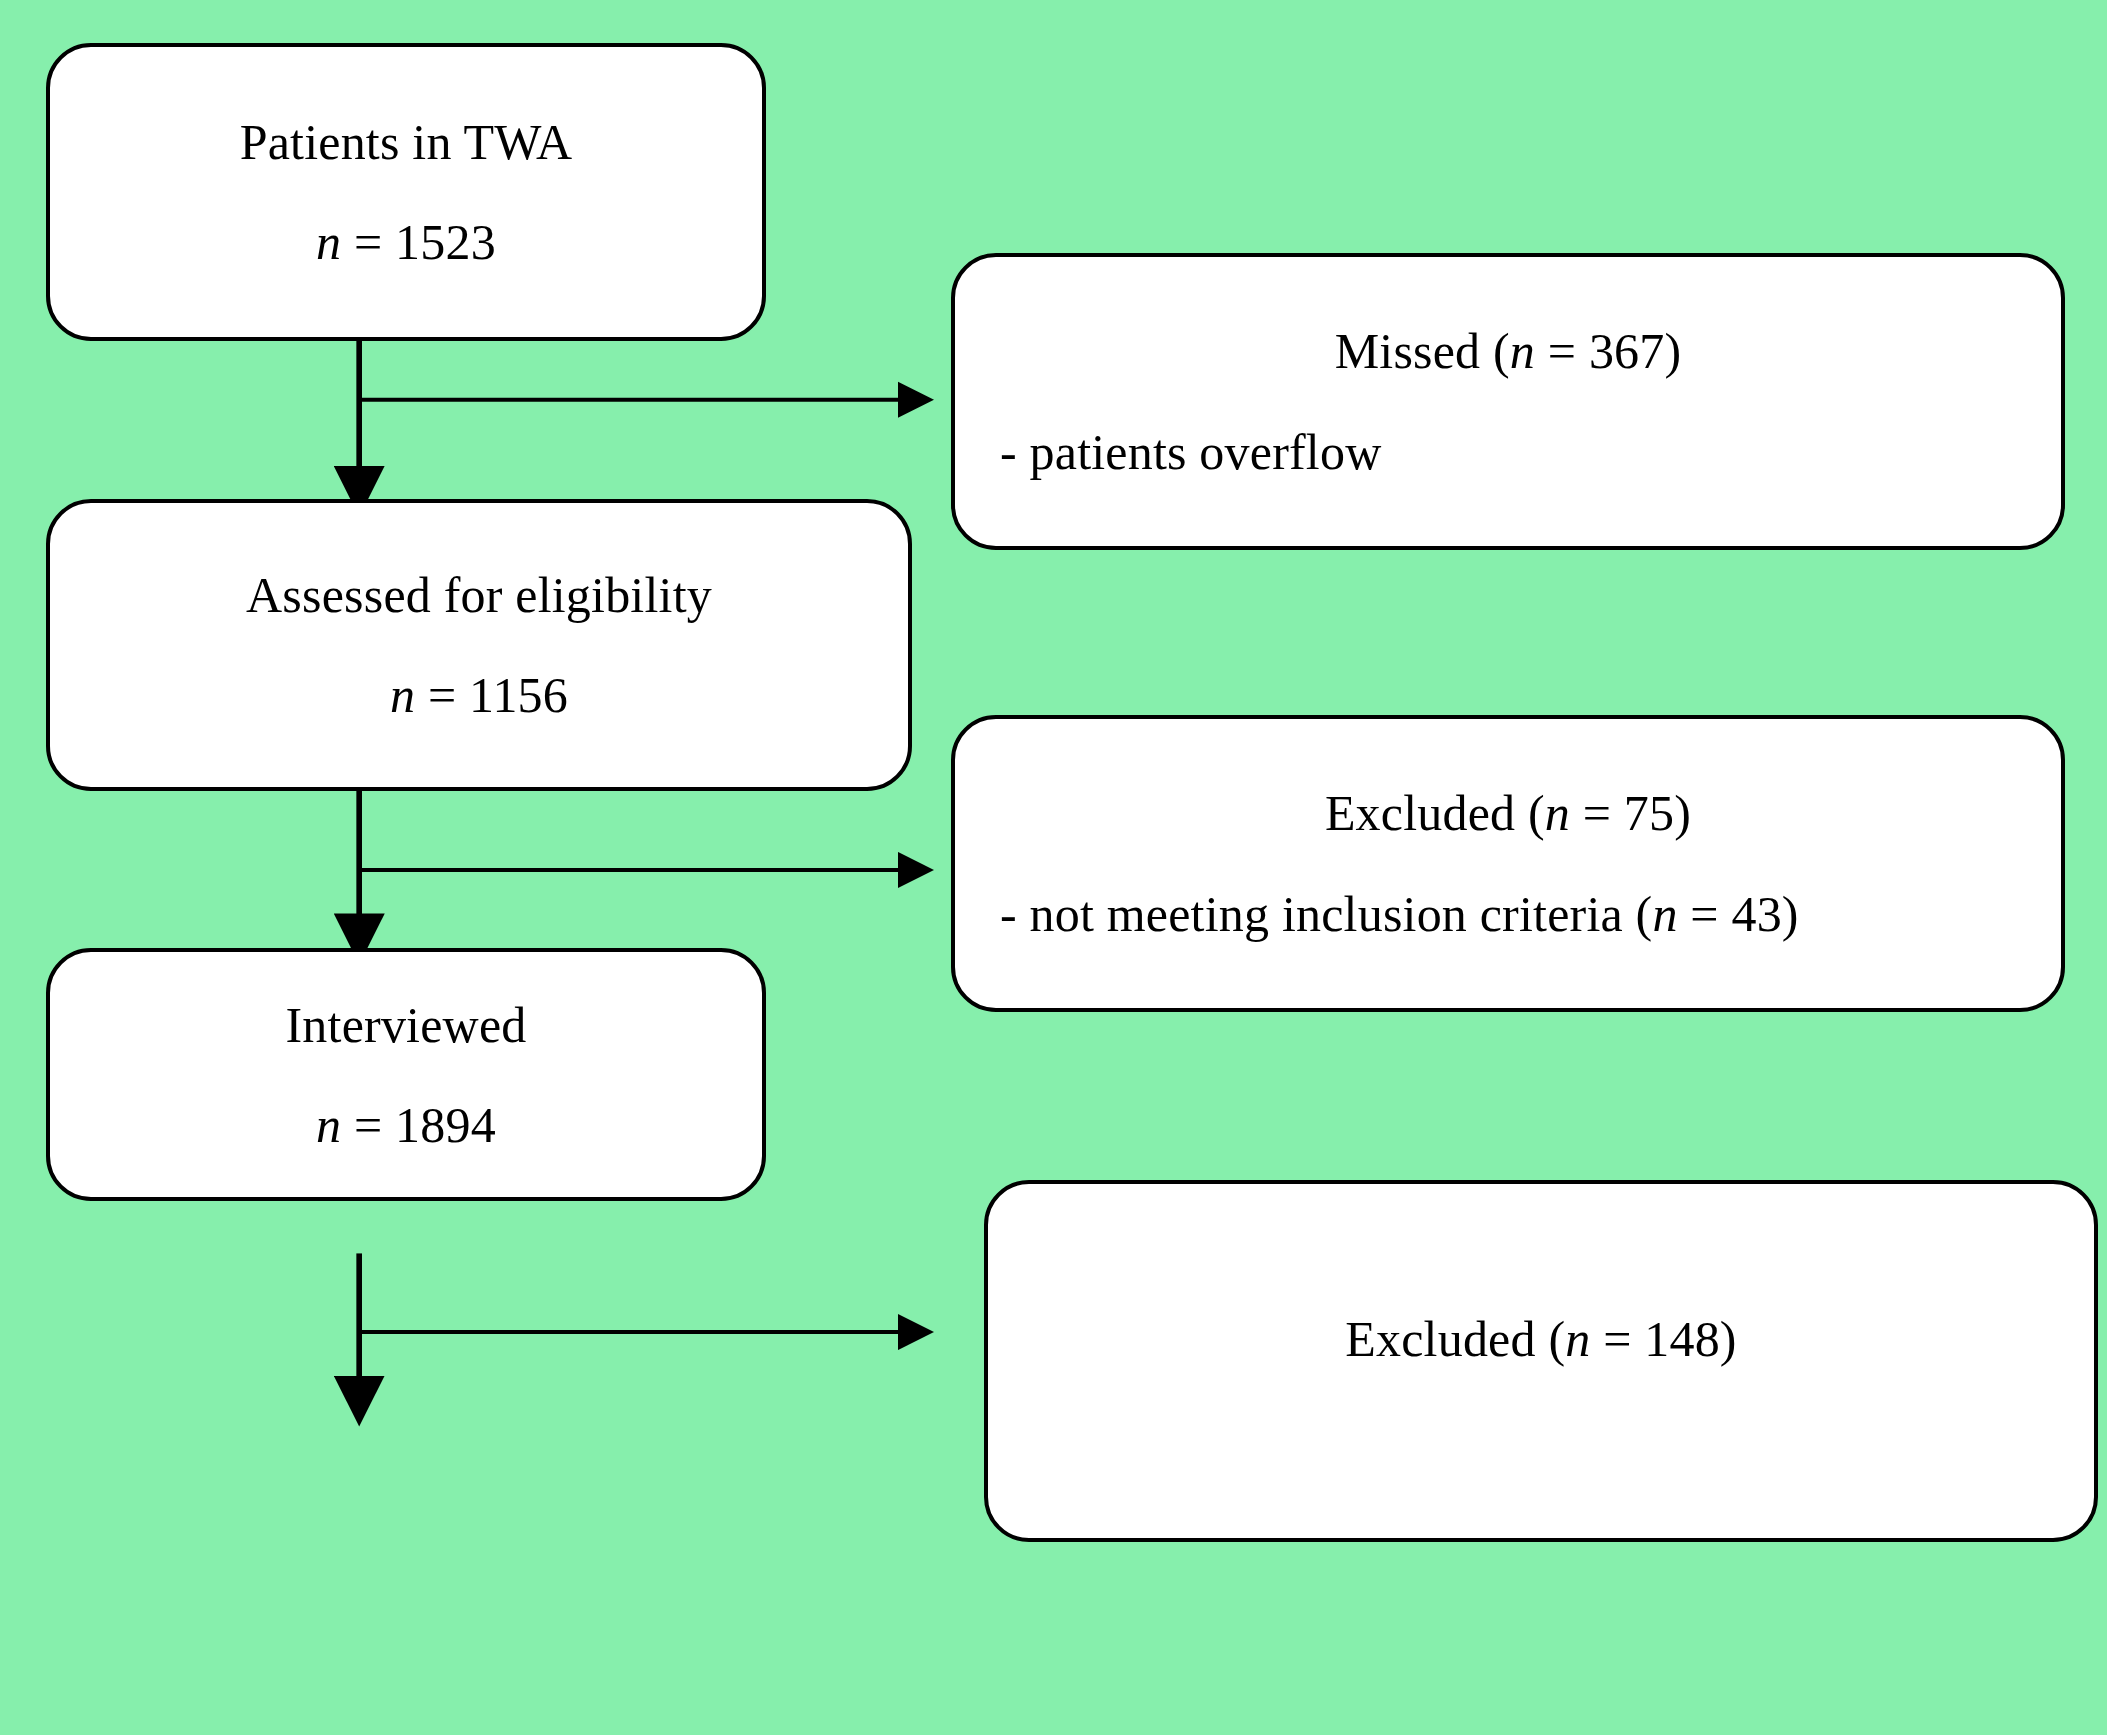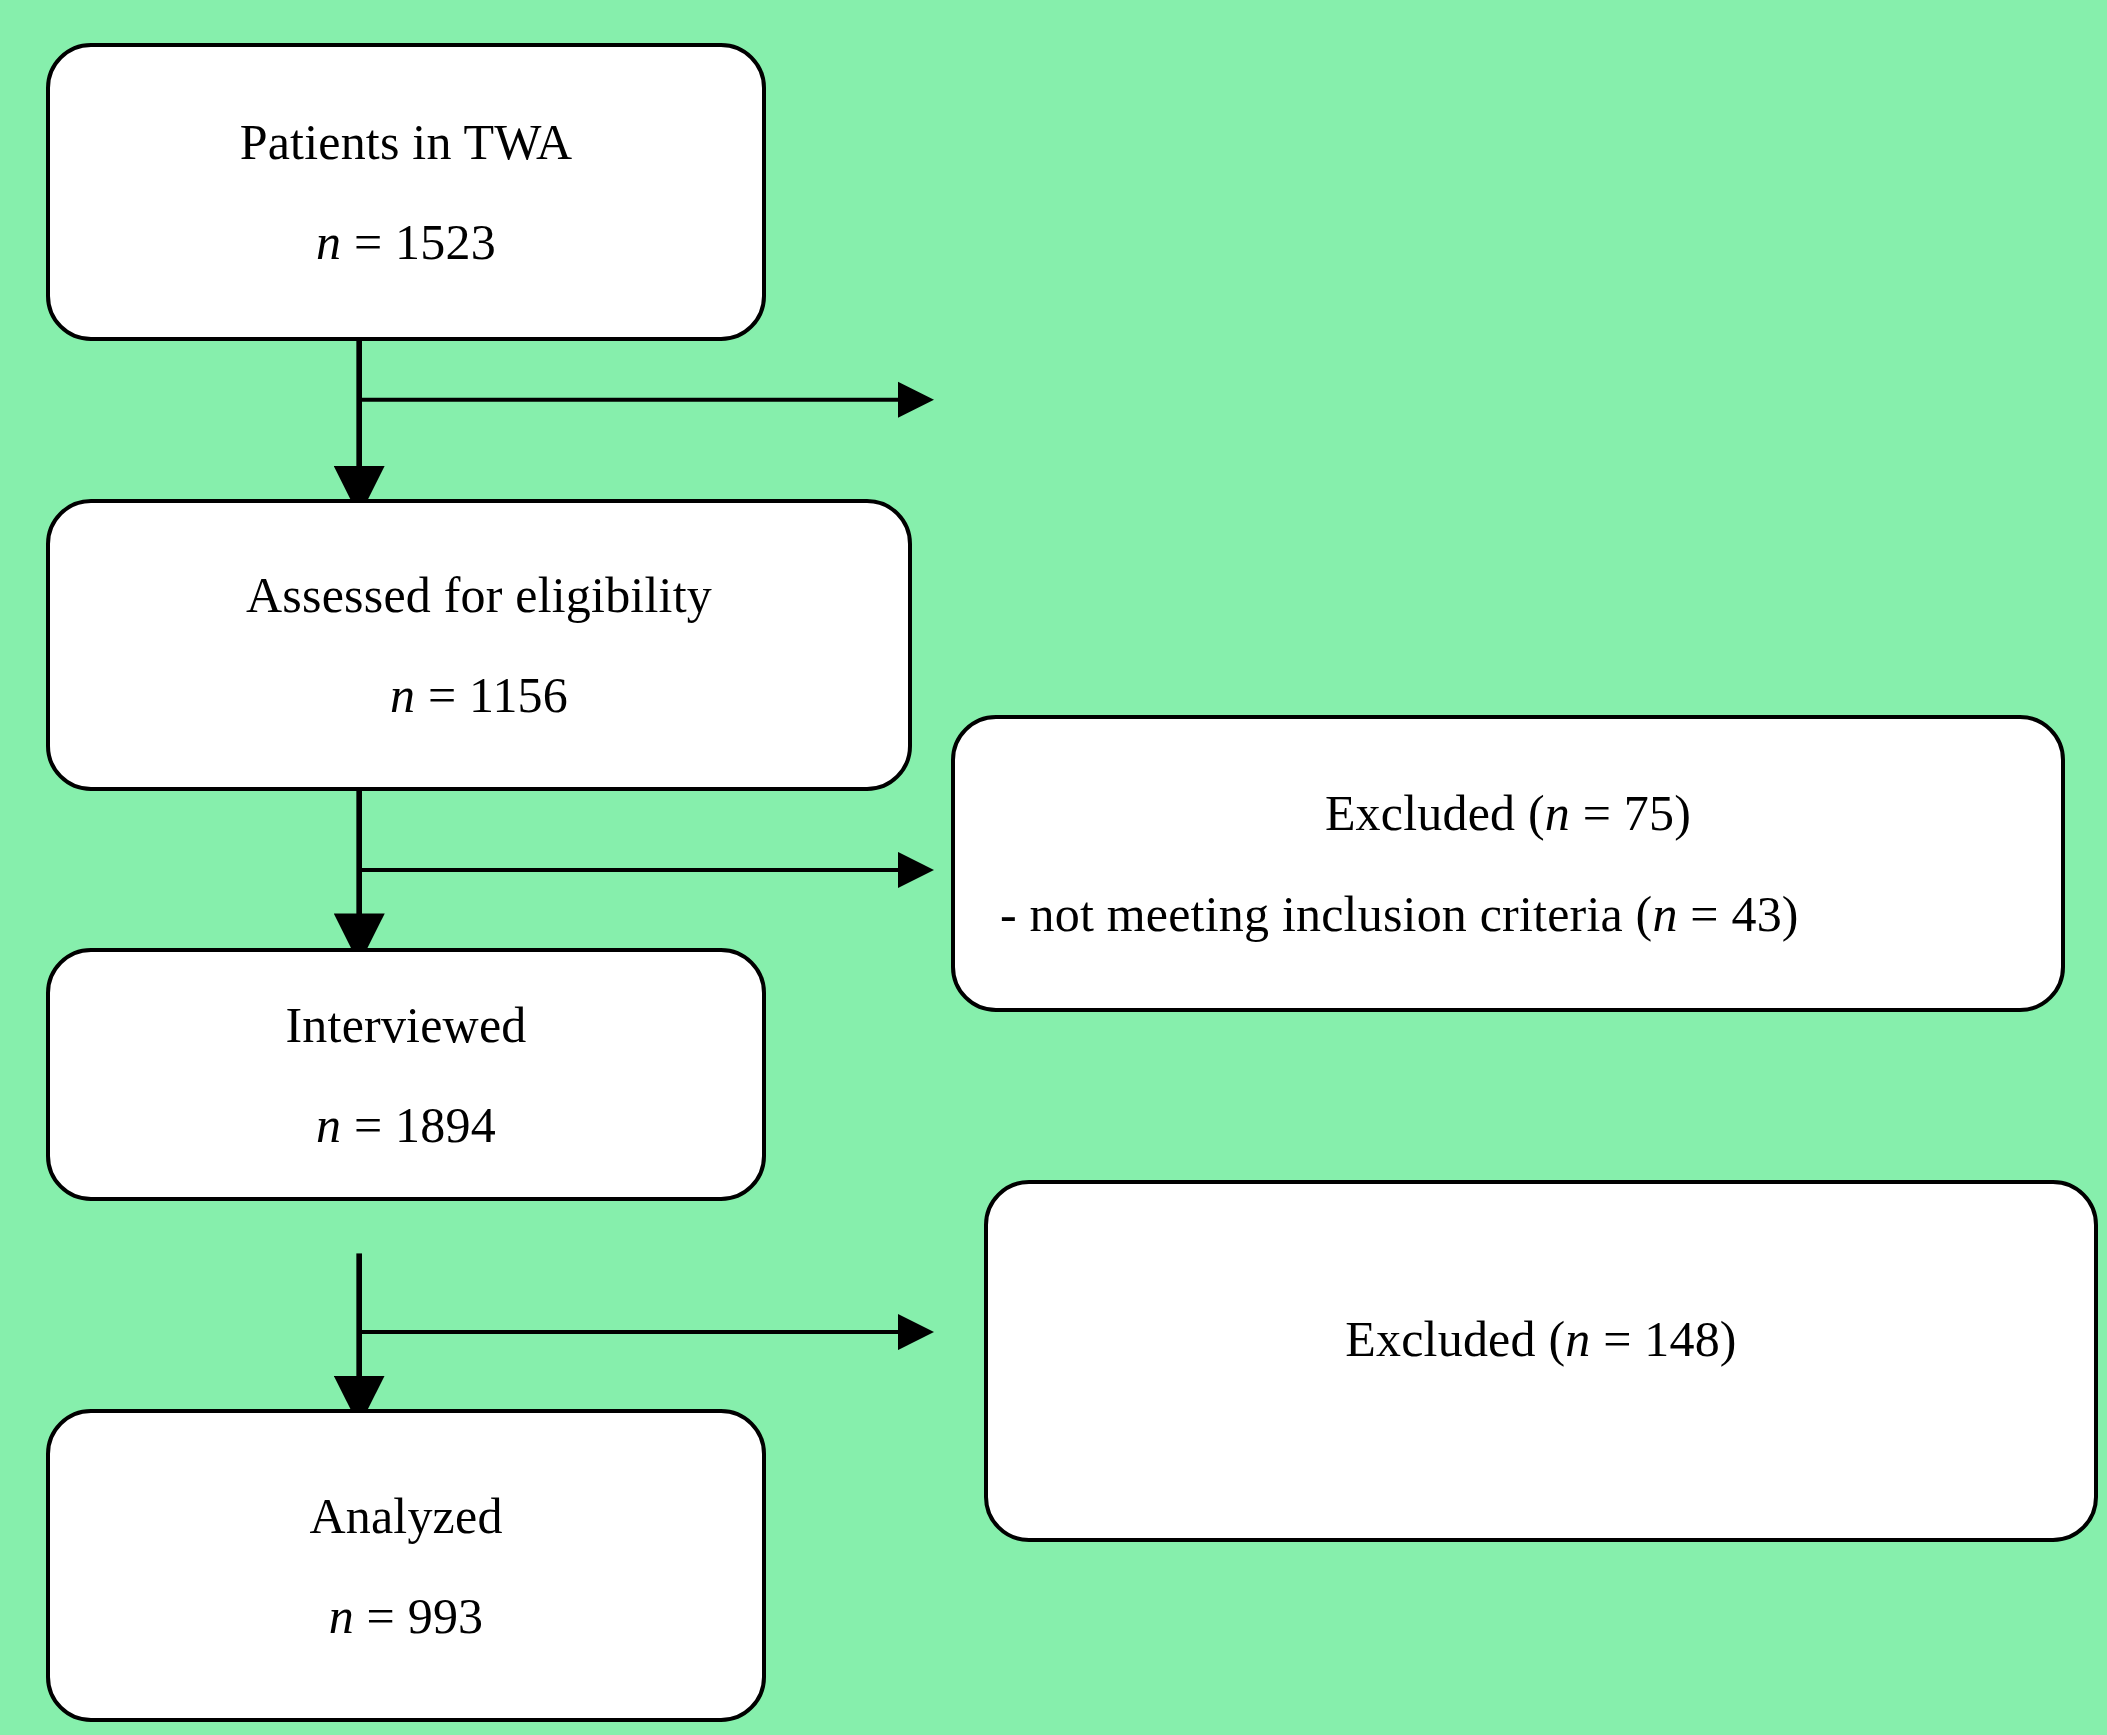--- a/index.html
+++ b/index.html
@@ -102,25 +102,25 @@
   <div class="flow-box main-box" style="left:46px; top:499px; width:866px; height:292px;">
     <div class="line l1">Assessed for eligibility</div>
     <div class="line l2"><em class="nvar">n</em><span> = </span><span>1156</span></div>
   </div>
 
   <div class="flow-box main-box" style="left:46px; top:948px; width:720px; height:253px;">
     <div class="line l1">Interviewed</div>
     <div class="line l2"><em class="nvar">n</em><span> = </span><span>1894</span></div>
   </div>
 
-  <div class="flow-box main-box" style="left:46px; top:1409px; width:720px; height:313px;">
-    <div class="line l1">Analyzed</div>
-    <div class="line l2"><em class="nvar">n</em><span> = </span><span>993</span></div>
+
+  <div class="flow-box right-box" style="left:951px; top:253px; width:1114px; height:297px;">
+    <div class="line l1"><span>Missed (</span><em class="nvar">n</em><span> = </span><span>367</span><span>)</span></div>
+    <div class="line l2"><span>- patients overflow</span><em class="nvar"></em><span></span><span></span><span></span></div>
   </div>
-
 
   <div class="flow-box right-box" style="left:951px; top:715px; width:1114px; height:297px;">
     <div class="line l1"><span>Excluded (</span><em class="nvar">n</em><span> = </span><span>75</span><span>)</span></div>
     <div class="line l2"><span>- not meeting inclusion criteria (</span><em class="nvar">n</em><span> = </span><span>43</span><span>)</span></div>
   </div>
 
   <div class="flow-box right-box indent2" style="left:984px; top:1180px; width:1114px; height:362px;">
     <div class="line l1"><span>Excluded (</span><em class="nvar">n</em><span> = </span><span>148</span><span>)</span></div>
   </div>
 

